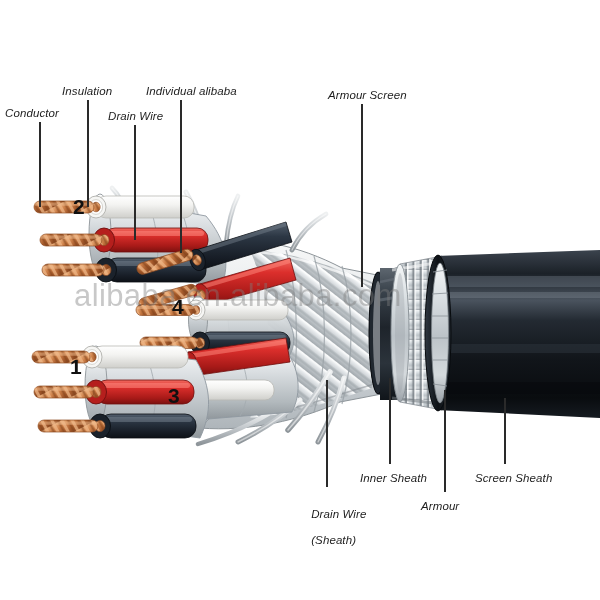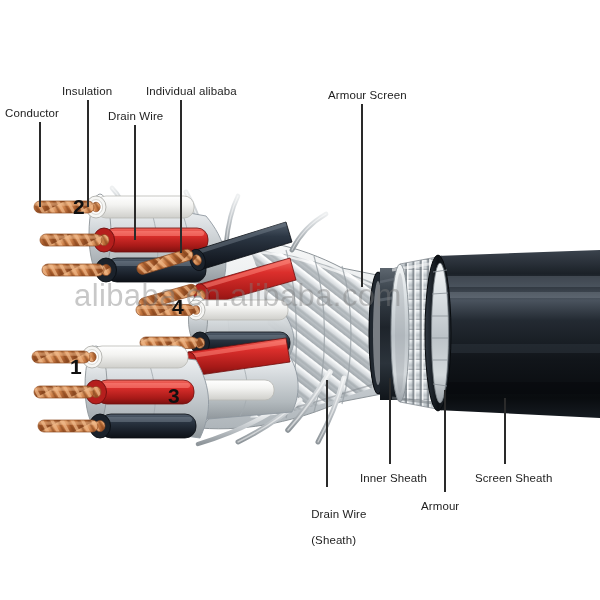--- a/index.html
+++ b/index.html
@@ -12,20 +12,21 @@
   #stage{position:absolute;left:0;top:0;width:600px;height:600px;}
   svg#art{position:absolute;left:0;top:0;width:600px;height:600px;display:block;}
   .lbl{
     position:absolute;
     font-family:"Liberation Sans","DejaVu Sans",sans-serif;
     font-size:11.5px;
     color:#1d1d1d;
     white-space:pre;
     line-height:13px;
     letter-spacing:.1px;
+    font-style:italic;
   }
   .pairnum{
     position:absolute;
     font-family:"Liberation Sans","DejaVu Sans",sans-serif;
     font-size:21px;
     font-weight:700;
     color:#101010;
     line-height:21px;
   }
   .wm{

